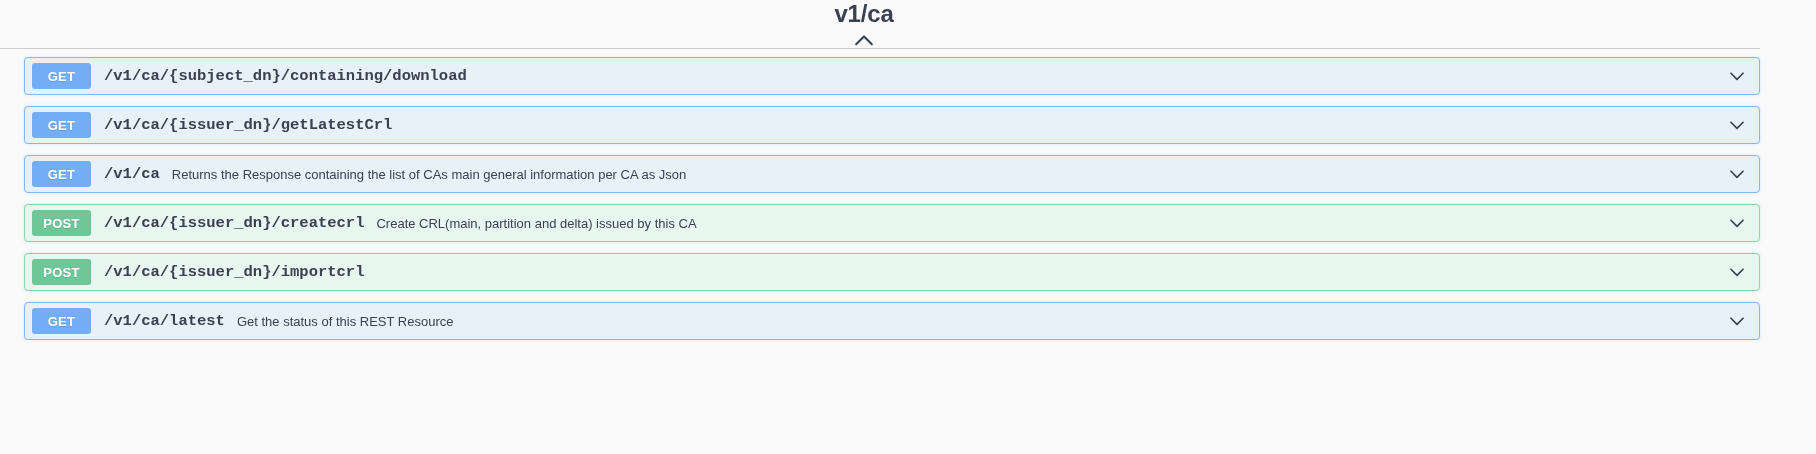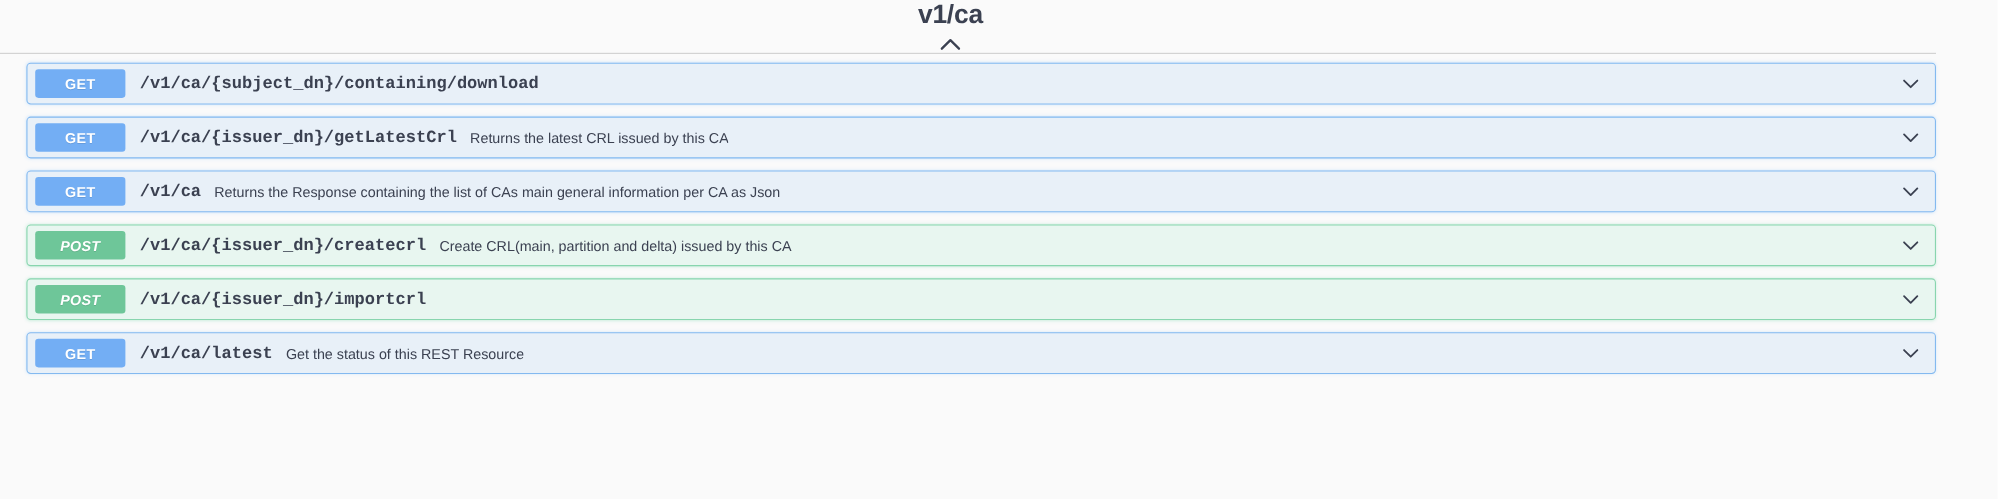--- a/index.html
+++ b/index.html
@@ -72,36 +72,36 @@
     box-shadow: 0 0 3px rgba(97,175,254,0.25);
   }
   .op-row.post {
     background: #e8f6f0;
     border: 1px solid #88d5ae;
     box-shadow: 0 0 3px rgba(73,204,144,0.25);
   }
 
   .op-method {
     flex: 0 0 auto;
-    width: 82px;
+    width: 59px;
     height: 26px;
     margin-left: 7px;
     border-radius: 3px;
     color: #ffffff;
     font-size: 13px;
     font-weight: bold;
     letter-spacing: 0.3px;
     display: flex;
     align-items: center;
     justify-content: center;
     font-family: "Liberation Sans", sans-serif;
     text-shadow: 0 1px 0 rgba(0,0,0,0.10);
   }
   .op-row.get .op-method  { background: #73aef4; }
-  .op-row.post .op-method { background: #6ec699; font-style: italic; }
+  .op-row.post .op-method { background: #6ec699; }
 
   .op-path {
     margin-left: 13px;
     font-family: "Liberation Mono", monospace;
     font-size: 15.5px;
     font-weight: bold;
     color: #3b4151;
     white-space: nowrap;
   }
 
@@ -152,21 +152,20 @@
       <span class="op-toggle">
         <svg viewBox="0 0 20 20" fill="none" xmlns="http://www.w3.org/2000/svg">
           <path d="M4.5 7.5 L10 13 L15.5 7.5" stroke="#3b4151" stroke-width="1.5" stroke-linecap="round" stroke-linejoin="round"></path>
         </svg>
       </span>
     </div>
 
     <div class="op-row get">
       <span class="op-method">GET</span>
       <span class="op-path">/v1/ca/{issuer_dn}/getLatestCrl</span>
-      <span class="op-summary">Returns the latest CRL issued by this CA</span>
       <span class="op-spacer"></span>
       <span class="op-toggle">
         <svg viewBox="0 0 20 20" fill="none" xmlns="http://www.w3.org/2000/svg">
           <path d="M4.5 7.5 L10 13 L15.5 7.5" stroke="#3b4151" stroke-width="1.5" stroke-linecap="round" stroke-linejoin="round"></path>
         </svg>
       </span>
     </div>
 
     <div class="op-row get">
       <span class="op-method">GET</span>

